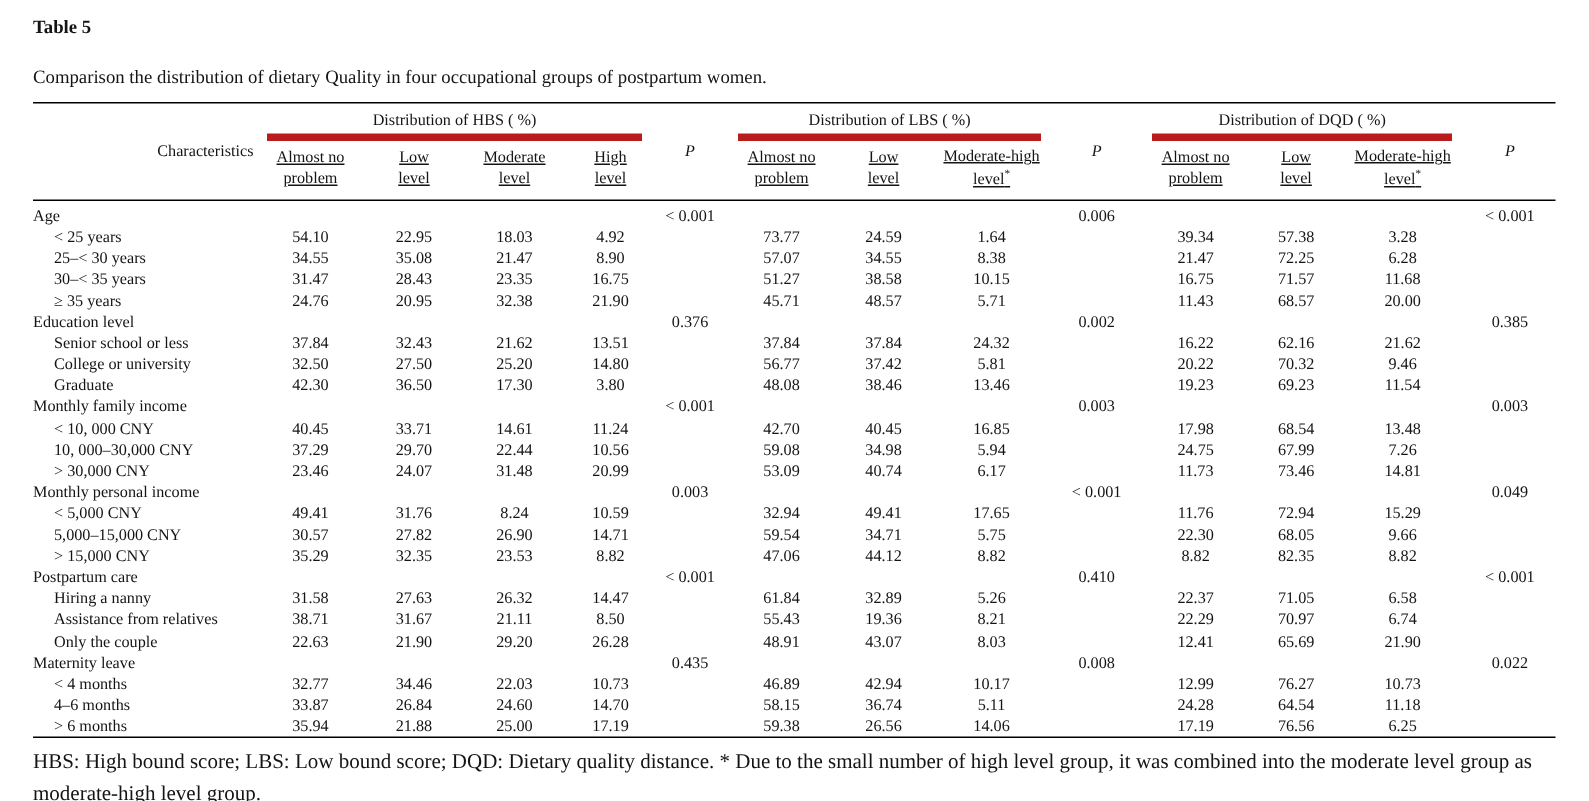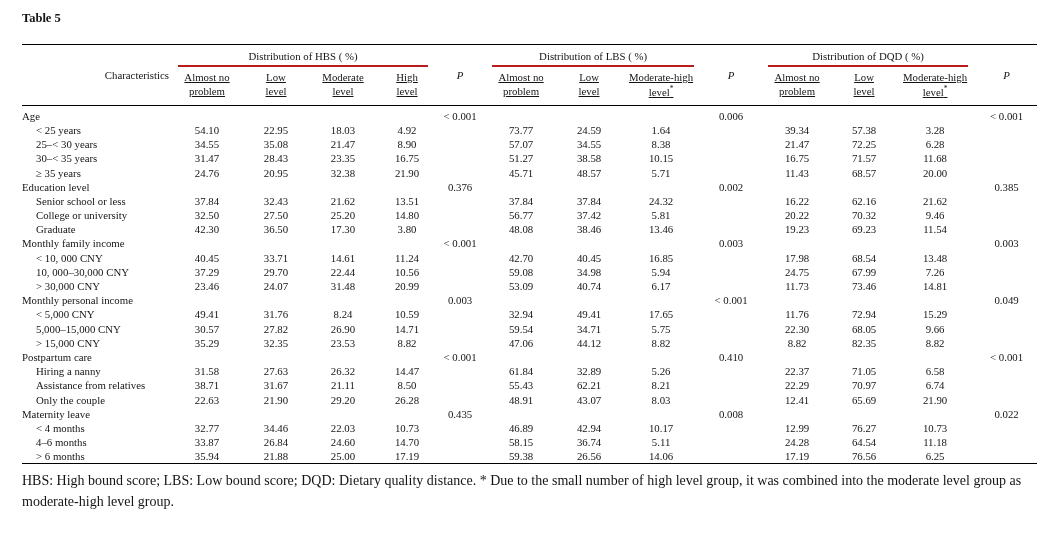--- a/index.html
+++ b/index.html
@@ -5,38 +5,39 @@
   html,body{margin:0;padding:0;background:#fff;width:1059px;height:534px;overflow:hidden;
     font-family:"Liberation Serif", serif;color:#141414;}
   .page{padding:11px 22px 0 22px;}
   .title{font-weight:bold;font-size:12.5px;margin:0 0 18px 0;}
   .caption{font-size:12.5px;margin:0 0 9px 0;}
   table{border-collapse:collapse;table-layout:fixed;width:1015px;
     border-top:1.4px solid #000;border-bottom:1.4px solid #000;font-size:10.8px;}
   th{font-weight:normal;}
   th.char{text-align:right;vertical-align:middle;border-bottom:1px solid #000;font-size:10.8px;}
   th.group{padding:4px 0 0 0;vertical-align:bottom;}
-  th.group .groupline{border-bottom:2px solid #b91c1c;padding:1px 0 3px 0;margin:0 8px;text-align:center;}
+  th.group .groupline{border-bottom:5px solid #b91c1c;padding:1px 0 3px 0;margin:0 8px;text-align:center;}
   th.pcol{font-style:italic;text-align:center;vertical-align:middle;border-bottom:1px solid #000;}
   th.sub{text-align:center;vertical-align:middle;border-bottom:1px solid #000;
     padding:3px 2px 6px 2px;line-height:1.3;white-space:pre-line;text-decoration:underline;}
   sup{font-size:7.5px;vertical-align:super;}
   tbody td{padding:1px 2px;line-height:12px;height:12.2px;text-align:center;vertical-align:middle;
     overflow:hidden;white-space:nowrap;}
   tbody tr:first-child td{padding-top:4px;margin-top:13px;}
   td.sec{text-align:left;padding-left:0;}
   td.lbl{text-align:left;padding-left:14px;}
   td.pval{text-align:center;}
   .footnote{font-size:14px;line-height:1.45;margin-top:7px;width:1015px;}
 </style>
 </head>
 <body>
 
 <div class="page">
   <div class="title">Table 5</div>
+  <div class="caption">Comparison the distribution of dietary Quality in four occupational groups of postpartum women.</div>
 
   <table>
     <colgroup>
       <col style="width:148px">
         <col style="width:74px">
         <col style="width:64px">
         <col style="width:70px">
       <col style="width:58px">
         <col style="width:48px">
         <col style="width:74px">
@@ -358,21 +359,21 @@
           <td class="empty"></td>
         </tr>
         <tr class="data-row">
           <td class="lbl">Assistance from relatives</td>
           <td class="val">38.71</td>
           <td class="val">31.67</td>
           <td class="val">21.11</td>
           <td class="val">8.50</td>
           <td class="empty"></td>
           <td class="val">55.43</td>
-          <td class="val">62.21</td>
+          <td class="val">19.36</td>
           <td class="val">8.21</td>
           <td class="empty"></td>
           <td class="val">22.29</td>
           <td class="val">70.97</td>
           <td class="val">6.74</td>
           <td class="empty"></td>
         </tr>
         <tr class="data-row">
           <td class="lbl">Only the couple</td>
           <td class="val">22.63</td>

